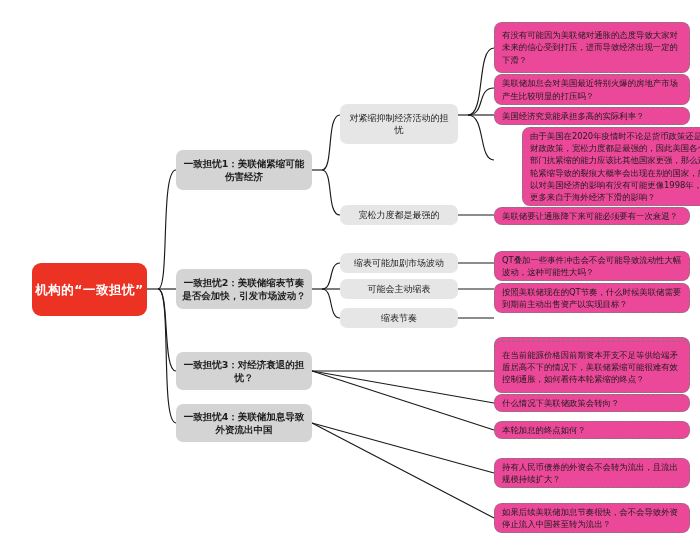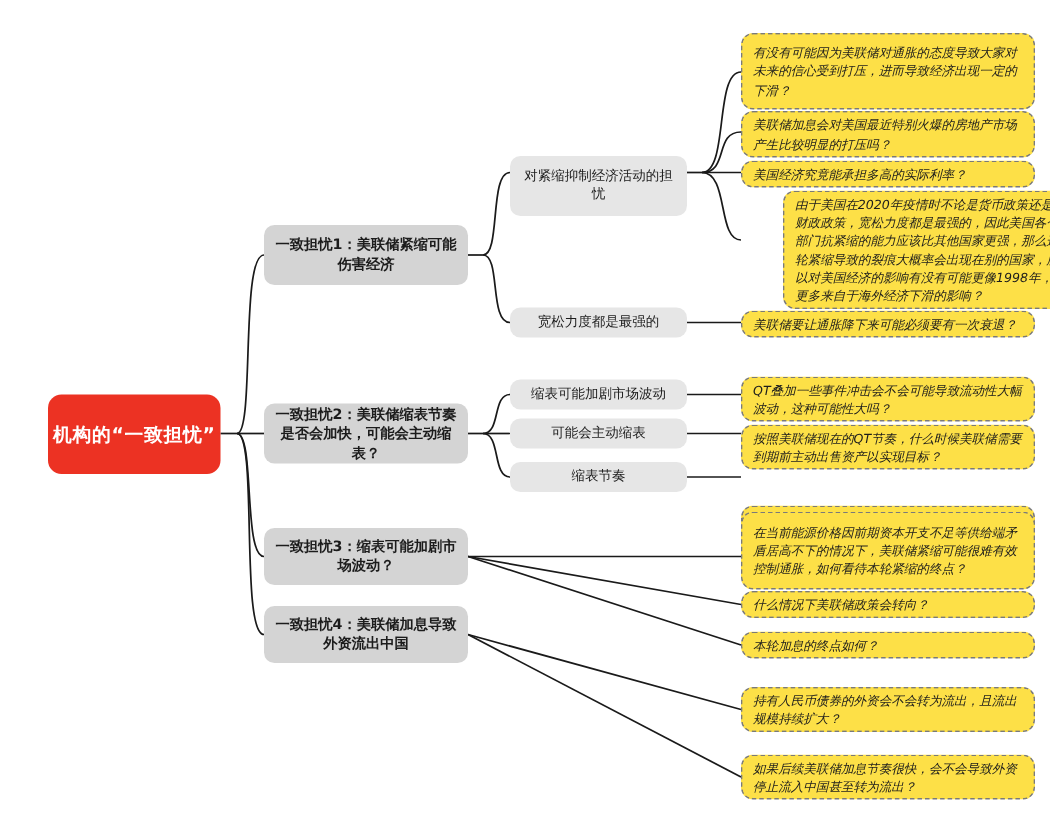--- a/index.html
+++ b/index.html
@@ -41,30 +41,29 @@
     padding:3px 6px;
   }
   .grey.light{
     background:#e6e6e6;
     font-weight:normal;
     font-size:9px;
     line-height:12px;
   }
   
   .leaf{
-    background:#fde047;
+    background:#ec4899;
     color:#1c1c1c;
     border:1px dashed #7a7a7a;
     border-radius:8px;
     font-size:8.4px;
     line-height:12.2px;
     padding:4px 7px;
     text-align:left;
     justify-content:center;
-    font-style:italic;
   }
   .leaf span{display:block;width:100%;}
 </style>
 </head>
 <body>
 
 <div id="canvas">
 
   <svg id="edges" viewBox="0 0 700 560">
     <g fill="none" stroke="#1a1a1a" stroke-width="1.15">
@@ -107,25 +106,25 @@
 
   <div class="node root" style="left:32px;top:263px;width:115px;height:53px;">
     <span>机构的“一致担忧”</span>
   </div>
 
   <div class="node grey" style="left:176px;top:150px;width:136px;height:40px;">
     <span>一致担忧1：美联储紧缩可能伤害经济</span>
   </div>
 
   <div class="node grey" style="left:176px;top:269px;width:136px;height:40px;">
-    <span>一致担忧2：美联储缩表节奏是否会加快，可能会主动缩表？</span>
+    <span>一致担忧2：美联储缩表节奏是否会加快，引发市场波动？</span>
   </div>
 
   <div class="node grey" style="left:176px;top:352px;width:136px;height:38px;">
-    <span>一致担忧3：缩表可能加剧市场波动？</span>
+    <span>一致担忧3：对经济衰退的担忧？</span>
   </div>
 
   <div class="node grey" style="left:176px;top:404px;width:136px;height:38px;">
     <span>一致担忧4：美联储加息导致外资流出中国</span>
   </div>
 
   <div class="node grey light" style="left:340px;top:104px;width:118px;height:40px;">
     <span>对紧缩抑制经济活动的担忧</span>
   </div>
 

